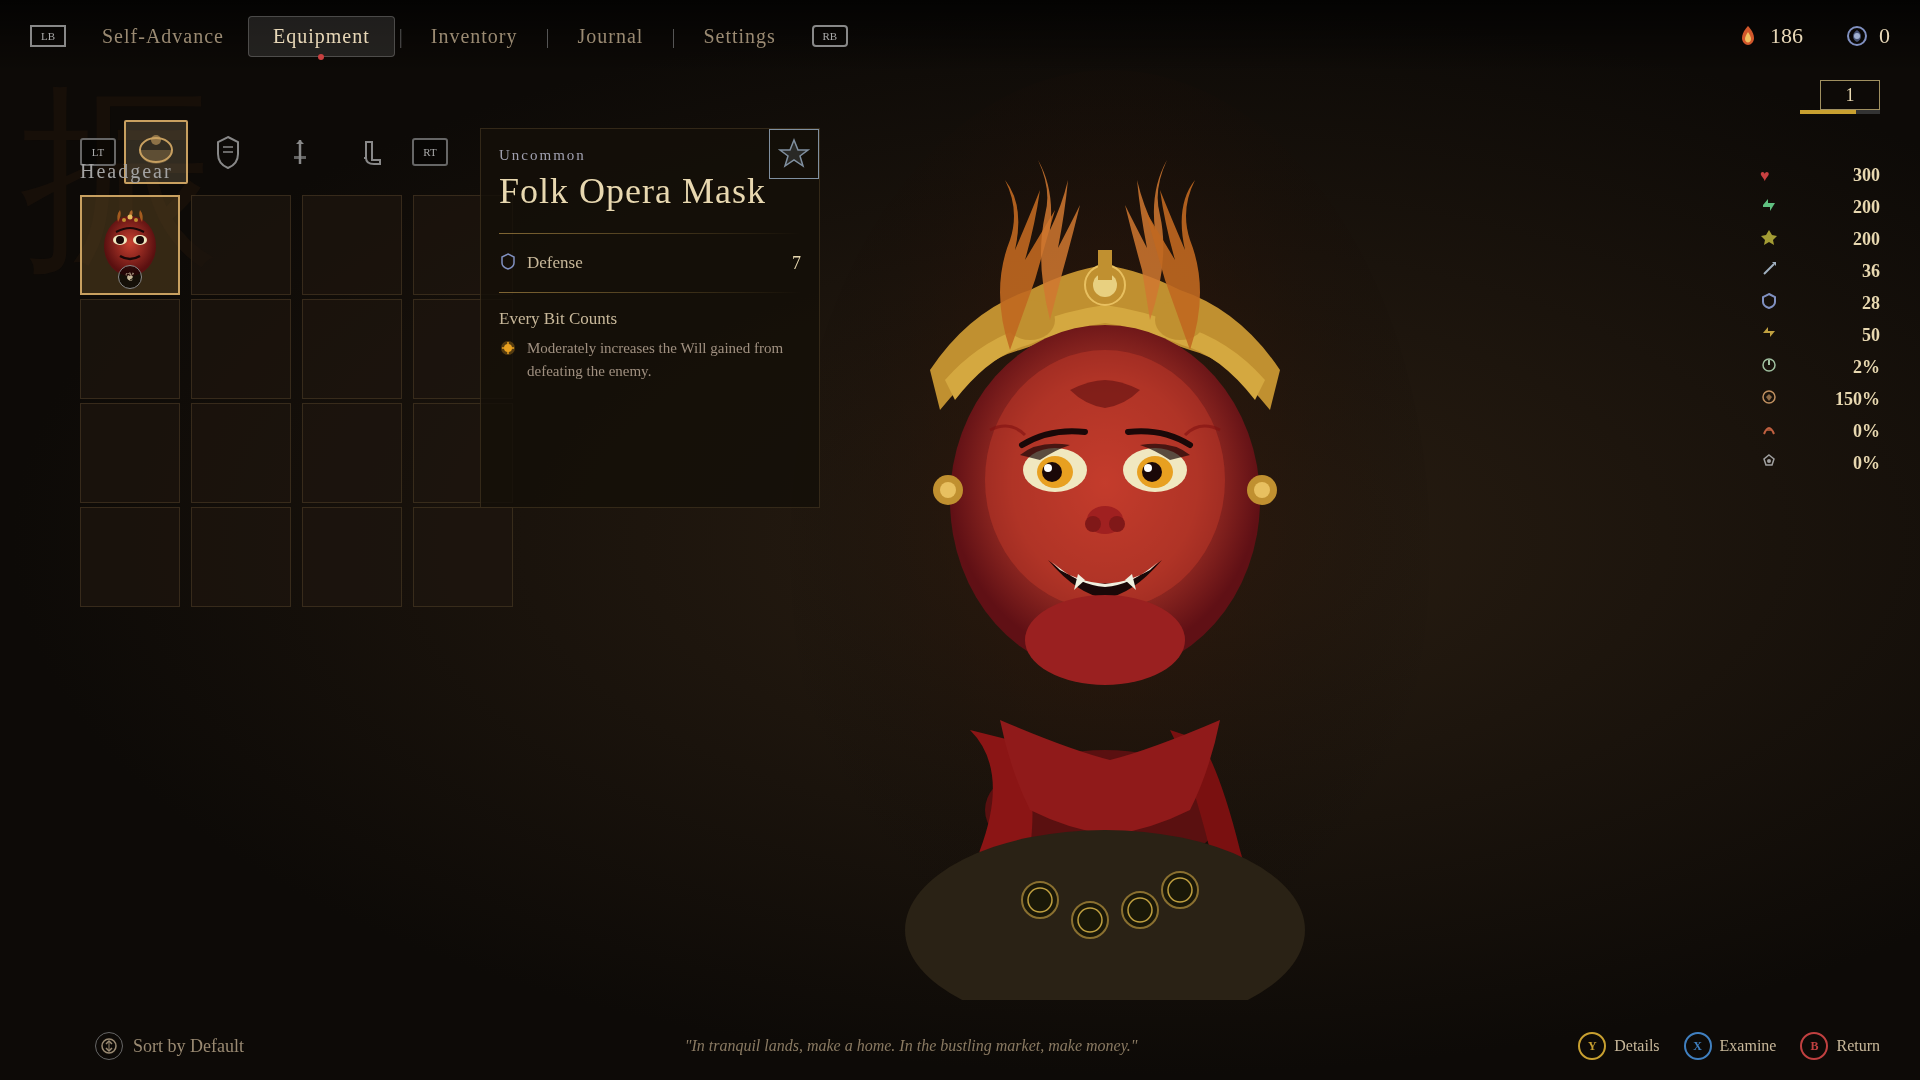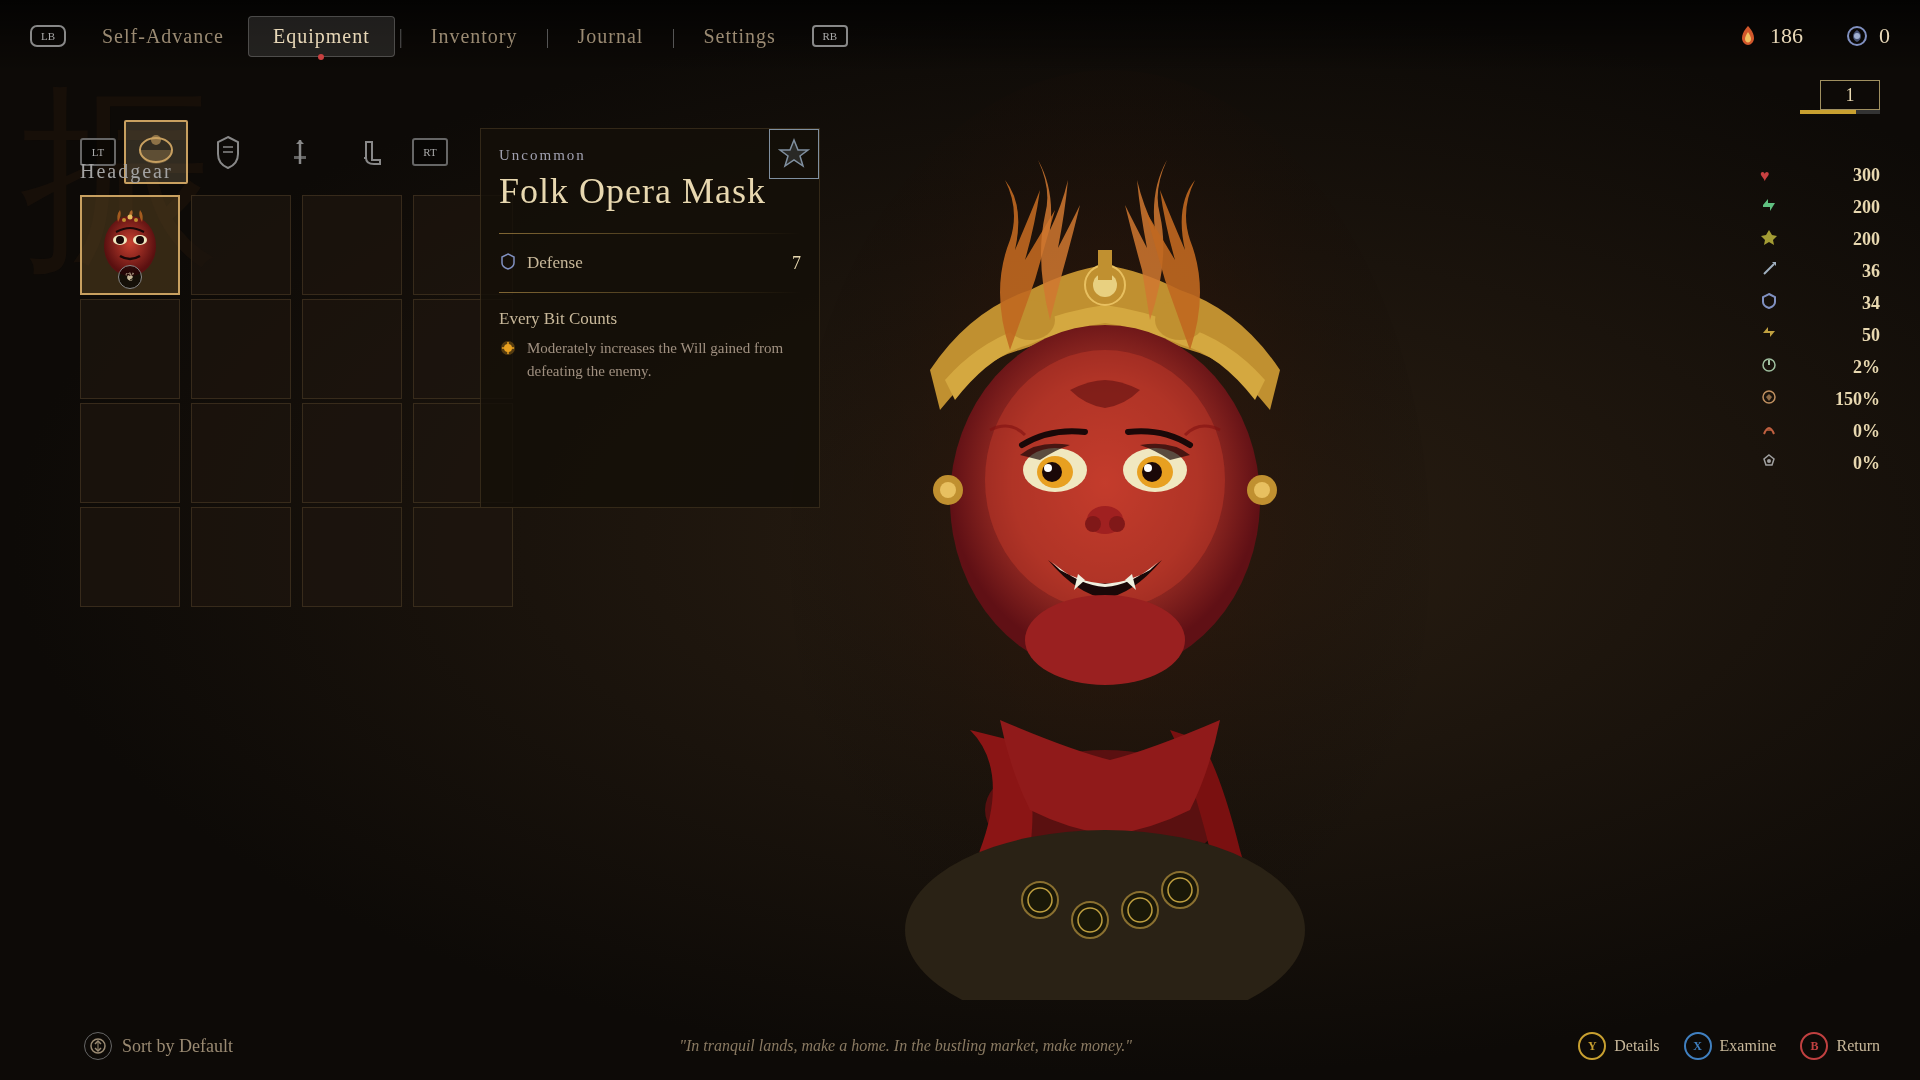--- a/index.html
+++ b/index.html
@@ -45,21 +45,21 @@
       align-items: center;
       z-index: 10;
       background: linear-gradient(to bottom, rgba(0,0,0,0.7) 0%, transparent 100%);
       padding: 0 30px;
     }
 
     .nav-lb {
       width: 36px;
       height: 22px;
       border: 2px solid #888;
-      border-radius: 7px;
+      border-radius: 0;
       display: flex;
       align-items: center;
       justify-content: center;
       font-size: 11px;
       color: #aaa;
       margin-right: 12px;
     }
 
     .nav-item {
       padding: 8px 24px;
@@ -415,21 +415,21 @@
     .stat-val {
       color: #e8d8b0;
       font-weight: bold;
       font-size: 18px;
     }
 
     
     .bottom-bar {
       position: absolute;
       bottom: 20px;
-      left: 84px;
+      left: 95px;
       right: 40px;
       display: flex;
       align-items: center;
       justify-content: center;
       z-index: 10;
     }
 
     .sort-btn {
       display: flex;
       align-items: center;
@@ -789,21 +789,21 @@
         </svg>
     </span>
     <span class="stat-val">36</span>
   </div>
   <div class="stat-row">
     <span class="stat-icon-img" style="color:#8090c0">
       <svg width="18" height="18" viewBox="0 0 18 18">
           <path d="M9 2 L15 5 L15 10 Q15 14 9 16 Q3 14 3 10 L3 5 Z" fill="none" stroke="#8090c0" stroke-width="2"></path>
         </svg>
     </span>
-    <span class="stat-val">34</span>
+    <span class="stat-val">28</span>
   </div>
   <div class="stat-row">
     <span class="stat-icon-img" style="color:#c0a040">
       <svg width="18" height="18" viewBox="0 0 18 18">
           <path d="M3 9 L8 3 L8 7 L15 7 L10 13 L10 9 Z" fill="#c0a040"></path>
         </svg>
     </span>
     <span class="stat-val">50</span>
   </div>
   <div class="stat-row">

